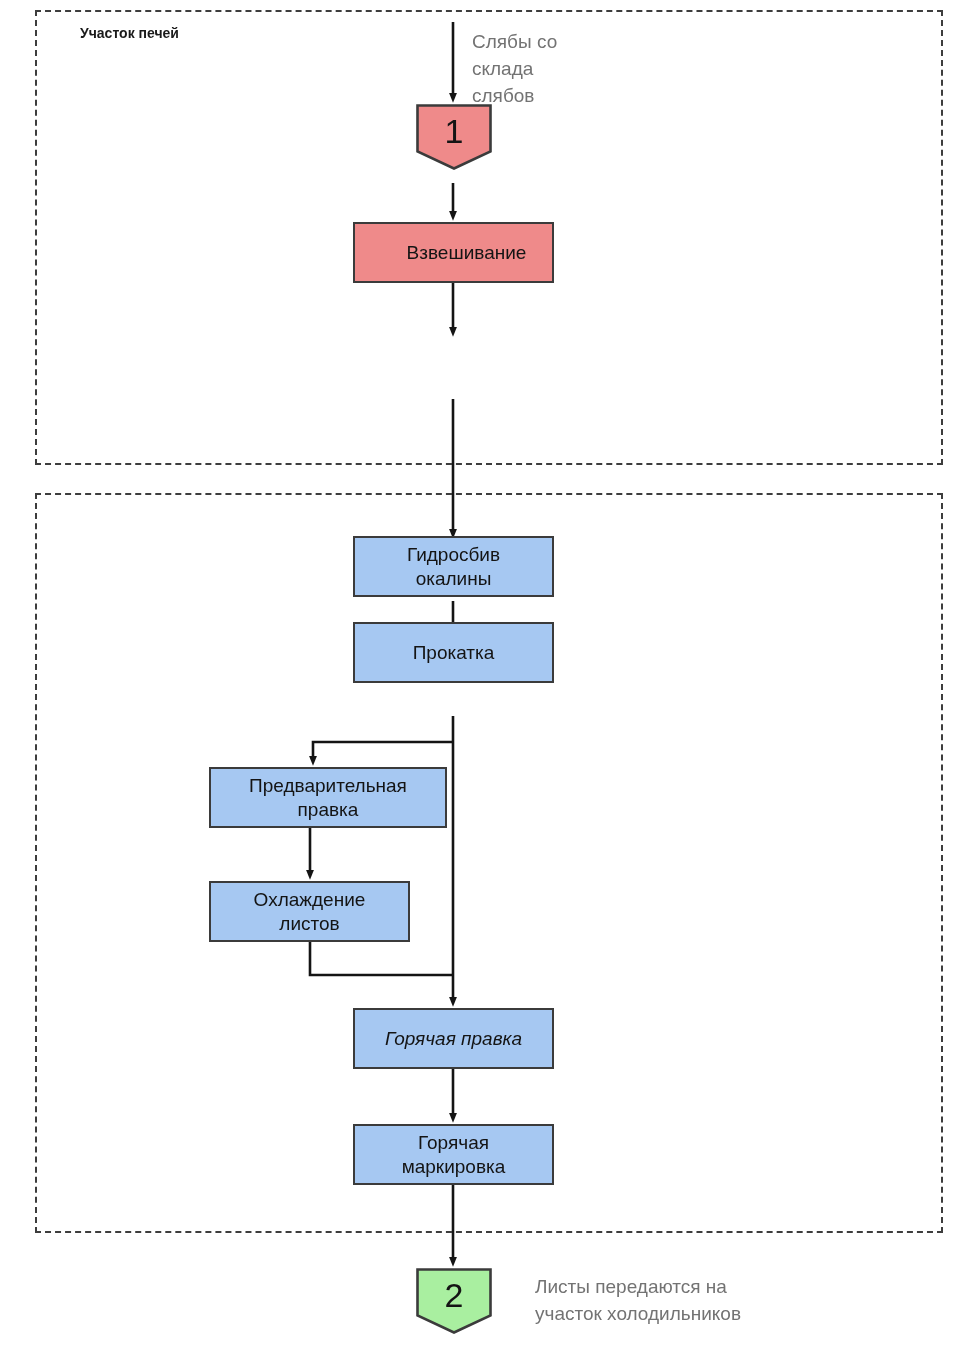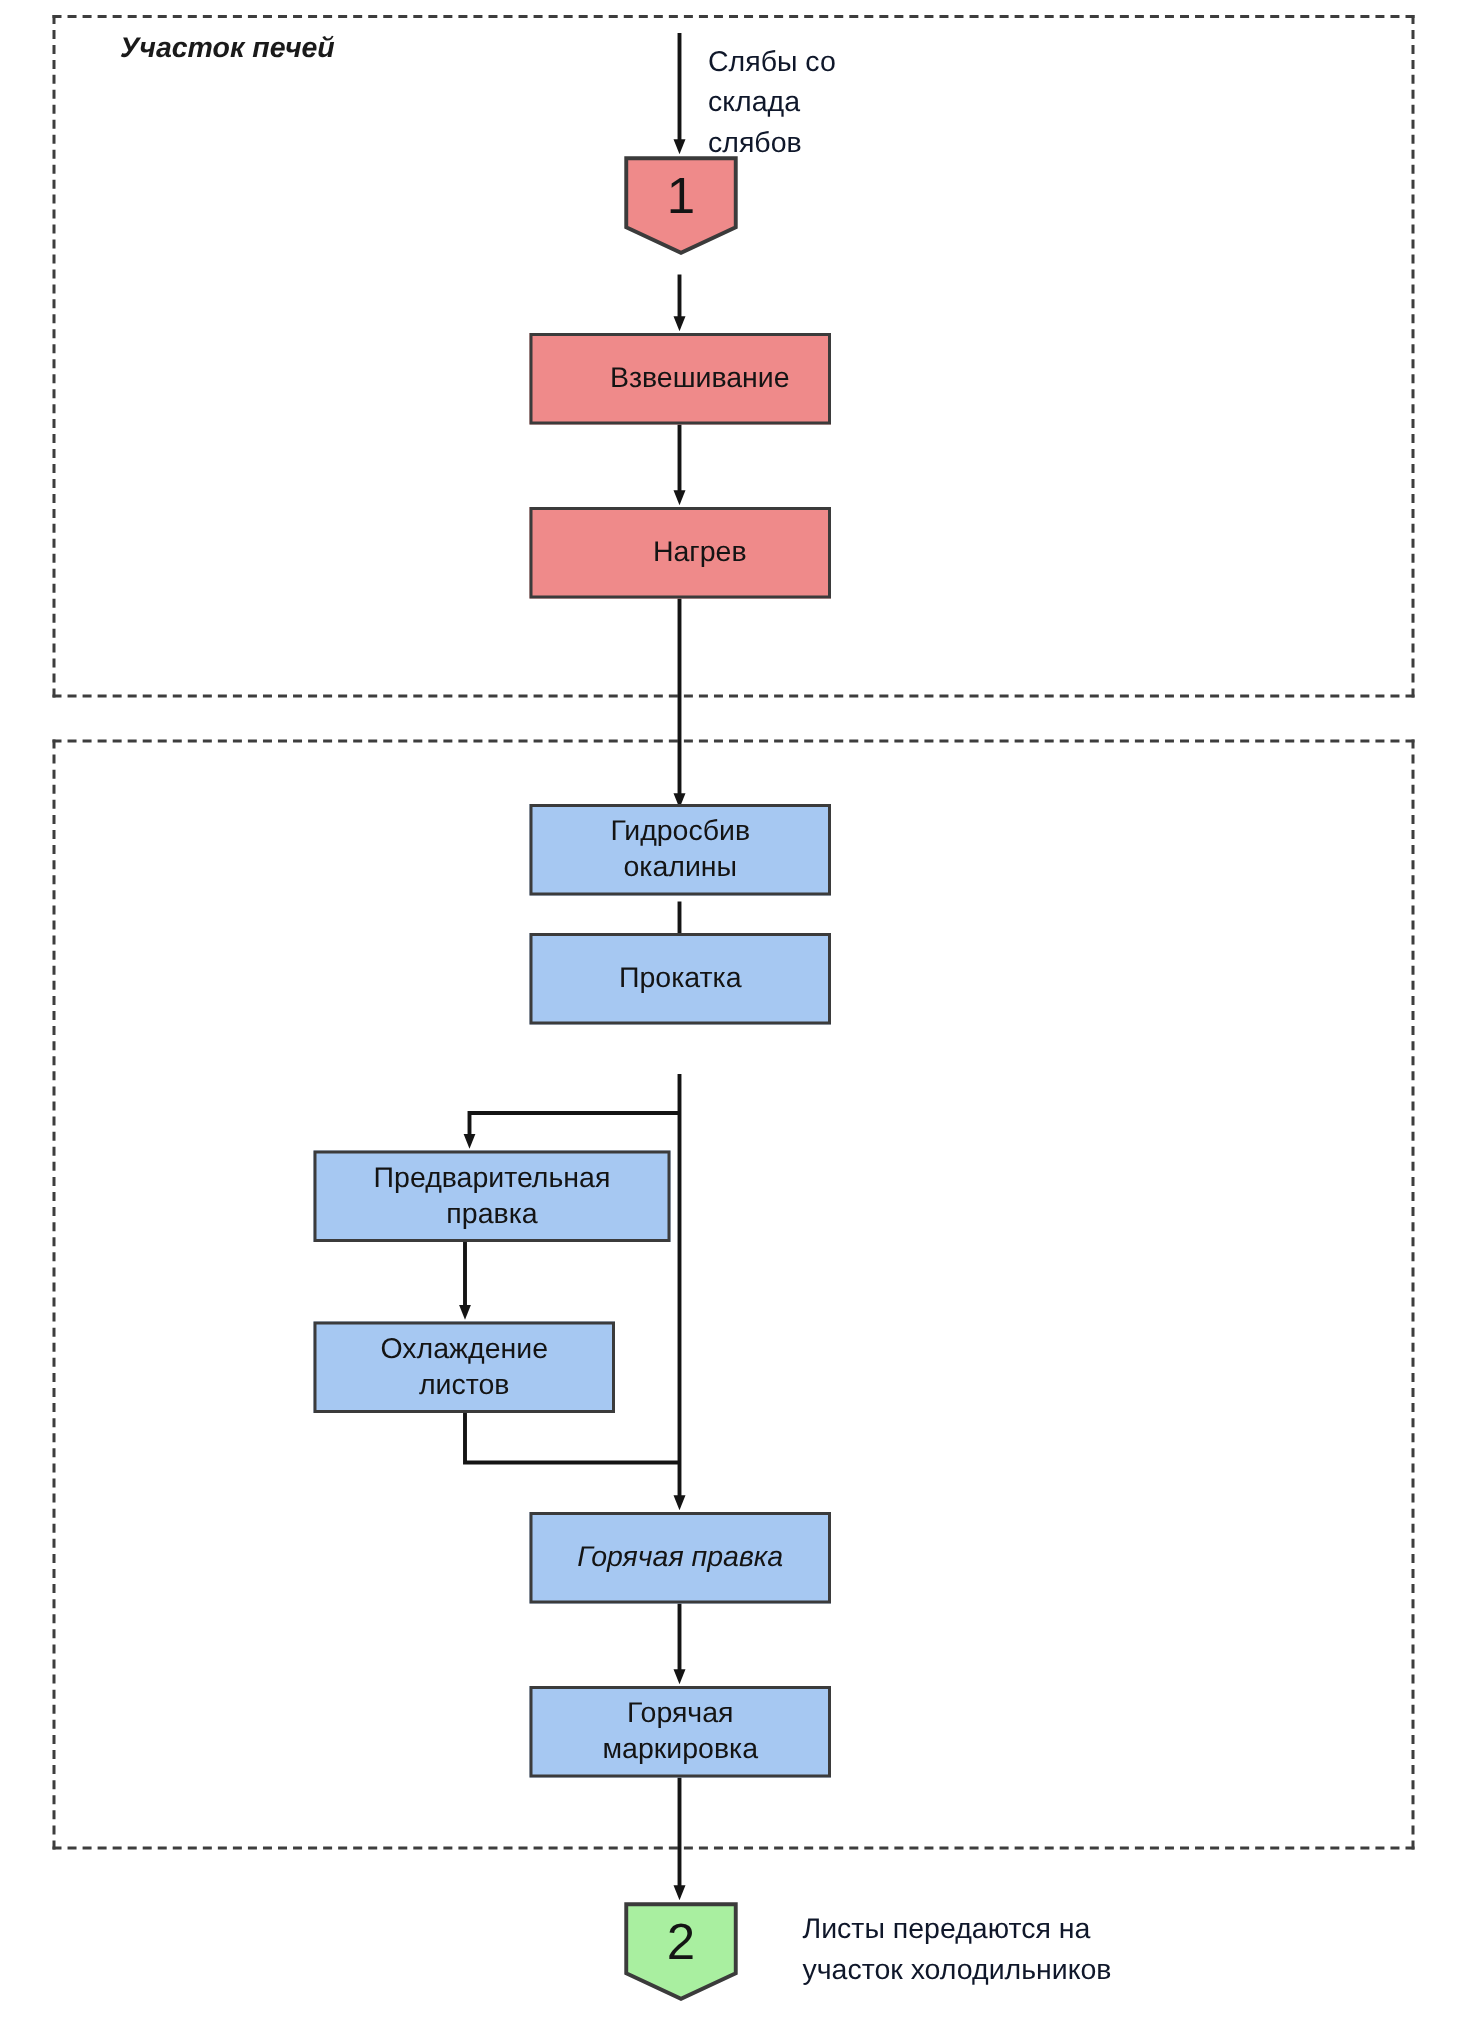--- a/index.html
+++ b/index.html
@@ -22,26 +22,25 @@
   }
   .zone {
     position: absolute;
     border: 2px dashed #3d3d3d;
     box-sizing: border-box;
     background: transparent;
   }
   .zone-title {
     position: absolute;
     font-weight: bold;
-    font-size: 19px;
+    font-size: 14px;
     color: #1a1a1a;
     line-height: 26px;
     text-align: center;
     white-space: pre-line;
-    font-style: italic;
   }
   .node {
     position: absolute;
     box-sizing: border-box;
     border: 2px solid #3b3b3b;
     display: flex;
     align-items: center;
     justify-content: center;
     text-align: center;
     font-size: 19px;
@@ -61,21 +60,21 @@
     box-sizing: border-box;
   }
   .connector-shape .conn-label {
     margin-top: 8px;
     position: relative;
     z-index: 2;
   }
   .side-label {
     position: absolute;
     font-size: 19px;
-    color: #0f172a;
+    color: #737373;
     line-height: 27px;
     white-space: pre-line;
     text-align: left;
   }
   svg.wires {
     position: absolute;
     left: 0; top: 0;
     width: 973px;
     height: 1350px;
     pointer-events: none;
@@ -117,21 +116,20 @@
 
       <path d="M310,942 L310,975 L453,975"></path>
 
       <line x1="453" y1="1069" x2="453" y2="1118" marker-end="url(#arrowhead)"></line>
 
       <line x1="453" y1="1185" x2="453" y2="1262" marker-end="url(#arrowhead)"></line>
     </g>
   </svg>
 
   <div class="node red" id="node-weighing" style="left: 353px; top: 222px; width: 201px; height: 61px;">Взвешивание</div>
-  <div class="node red" id="node-heating" style="left: 353px; top: 338px; width: 201px; height: 61px;">Нагрев</div>
   <div class="node blue" id="node-descaling" style="left: 353px; top: 536px; width: 201px; height: 61px;">Гидросбив
 окалины</div>
   <div class="node blue" id="node-rolling" style="left: 353px; top: 622px; width: 201px; height: 61px;">Прокатка</div>
   <div class="node blue" id="node-sheet-cooling" style="left: 209px; top: 881px; width: 201px; height: 61px;">Охлаждение
 листов</div>
   <div class="node blue" id="node-pre-leveling" style="left: 209px; top: 767px; width: 238px; height: 61px;">Предварительная
 правка</div>
   <div class="node blue" id="node-hot-leveling" style="left: 353px; top: 1008px; width: 201px; height: 61px; font-style: italic;">Горячая правка</div>
   <div class="node blue" id="node-hot-marking" style="left: 353px; top: 1124px; width: 201px; height: 61px;">Горячая
 маркировка</div>

